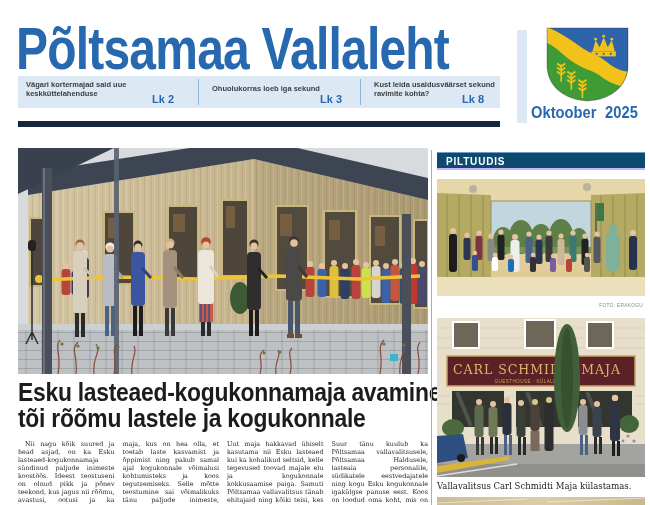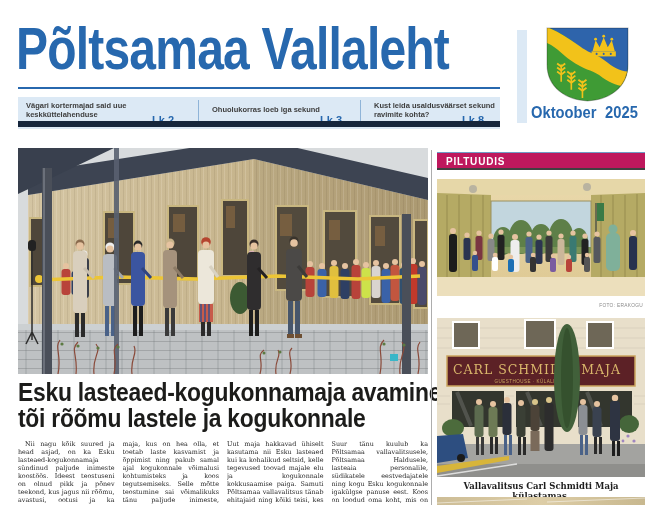--- a/index.html
+++ b/index.html
@@ -11,21 +11,21 @@
     font-size:60px;font-weight:bold;color:#2768ae;letter-spacing:-1px;white-space:nowrap;
     transform:scaleX(.80);transform-origin:left top;line-height:62px;}
   #issue-date{position:absolute;left:531px;top:104px;width:112px;
     font-size:16px;font-weight:600;color:#2768ae;white-space:nowrap;word-spacing:5px;
     transform:scaleX(.92);transform-origin:left top;}
   #arms-strip{position:absolute;left:517px;top:30px;width:10px;height:93px;background:#dce9f5;}
   #coat-of-arms{position:absolute;left:545px;top:26px;width:85px;height:77px;}
 
   
   #teaser-topline{position:absolute;left:18px;top:87px;width:482px;height:2px;background:#2768ae;}
-  #teaser-band{position:absolute;left:18px;top:97px;width:482px;height:32px;background:#dce9f5;}
+  #teaser-band{position:absolute;left:18px;top:76px;width:482px;height:32px;background:#dce9f5;}
   .teaser-cell{position:absolute;top:0;height:32px;}
   .teaser-text{position:absolute;left:8px;top:4px;font-size:7.5px;line-height:9px;
     font-weight:600;color:#3d3d3d;}
   .teaser-page{position:absolute;right:16px;bottom:3px;font-size:11px;font-weight:bold;color:#2768ae;padding-left:6px;}
   .teaser-divider{position:absolute;top:3px;width:1px;height:26px;background:#8fb4d8;}
   #teaser-rule{position:absolute;left:18px;top:121px;width:482px;height:6px;background:#16263c;}
 
   
   #main-photo{position:absolute;left:18px;top:148px;width:410px;height:226px;}
   #headline{position:absolute;left:18px;top:379px;width:412px;color:#1c1c1a;
@@ -33,32 +33,32 @@
     transform:scaleX(.88);transform-origin:left top;white-space:nowrap;}
   #body-cols{position:absolute;left:18px;top:440px;width:410px;height:65px;overflow:hidden;
     display:flex;gap:8px;}
   .bodycol{width:96.5px;font-family:"DejaVu Serif",serif;font-size:6.4px;line-height:8px;
     color:#1f1f1f;text-align:justify;overflow:hidden;}
   .bodycol.first{text-indent:7px;}
 
   
   #sidebar-divider{position:absolute;left:431px;top:150px;width:1px;height:355px;background:#adadad;}
   #sidebar-header{position:absolute;left:437px;top:152px;width:208px;height:18px;
-    background:#be185d;border-top:1px solid #6f9cc6;border-bottom:2px solid #404040;
+    background:#0c4a6e;border-top:1px solid #6f9cc6;border-bottom:2px solid #c4b5fd;
     box-sizing:border-box;}
   #sidebar-header span{position:absolute;left:9px;top:3px;font-size:10px;font-weight:bold;
     color:#fff;letter-spacing:.8px;}
   #sb-photo1{position:absolute;left:437px;top:179px;width:208px;height:117px;}
   #sb-cap1{position:absolute;left:437px;top:300px;width:150px;
     font-family:"DejaVu Serif",serif;font-size:8.5px;font-weight:bold;color:#1d1d1d;}
   #sb-credit1{position:absolute;left:437px;top:303px;width:206px;text-align:right;
     font-size:4.8px;color:#8a8a8a;letter-spacing:.3px;}
   #sb-photo2{position:absolute;left:437px;top:318px;width:208px;height:159px;}
   #sb-cap2{position:absolute;left:437px;top:481px;width:208px;
-    font-family:"DejaVu Serif",serif;font-size:8.5px;font-weight:bold;color:#1d1d1d;text-align:center;}
+    font-family:"DejaVu Serif",serif;font-size:8.5px;font-weight:normal;color:#1d1d1d;}
   #sb-photo3{position:absolute;left:437px;top:497px;width:208px;height:8px;}
 </style>
 </head>
 <body>
 
 <div id="page">
 
   <div id="masthead-title">Põltsamaa Vallaleht</div>
 
   <div id="arms-strip"></div>

